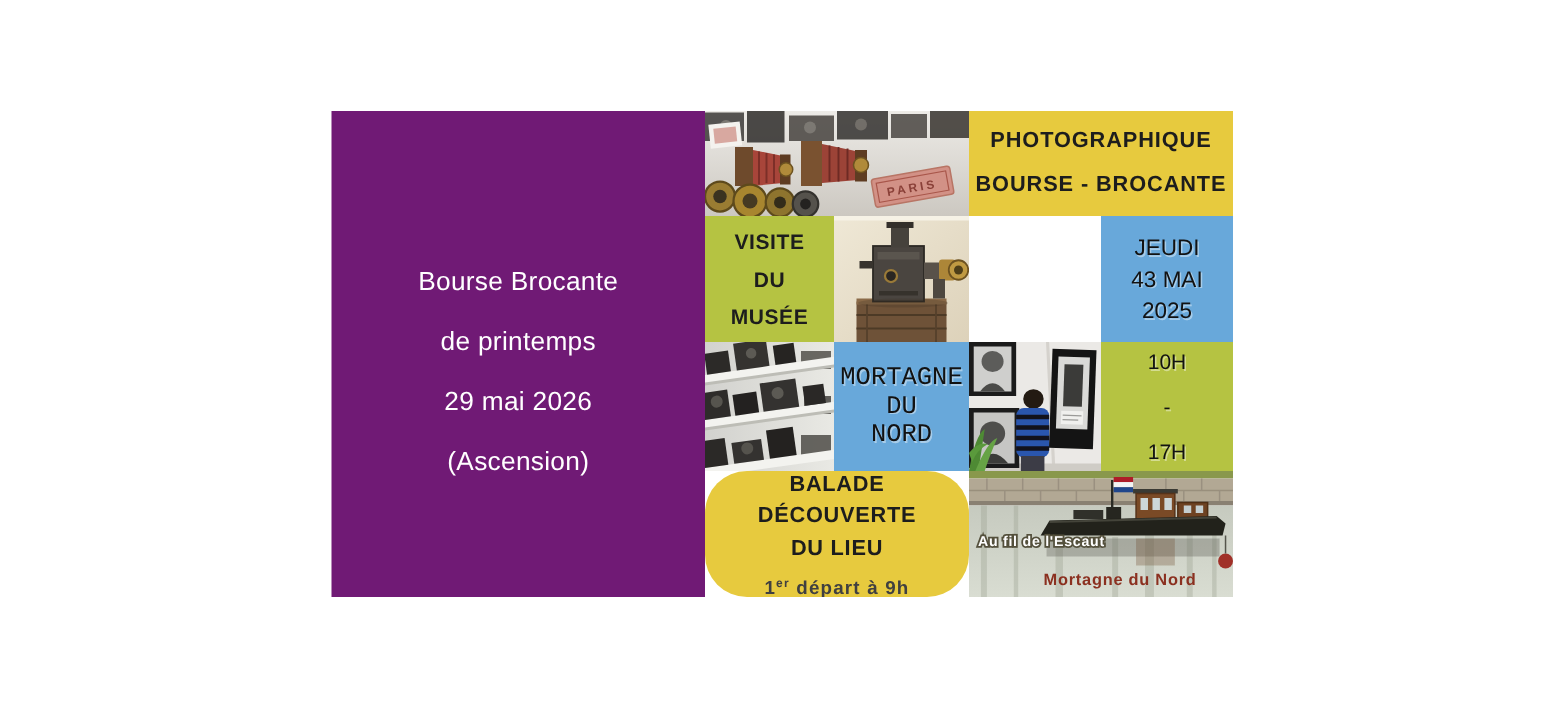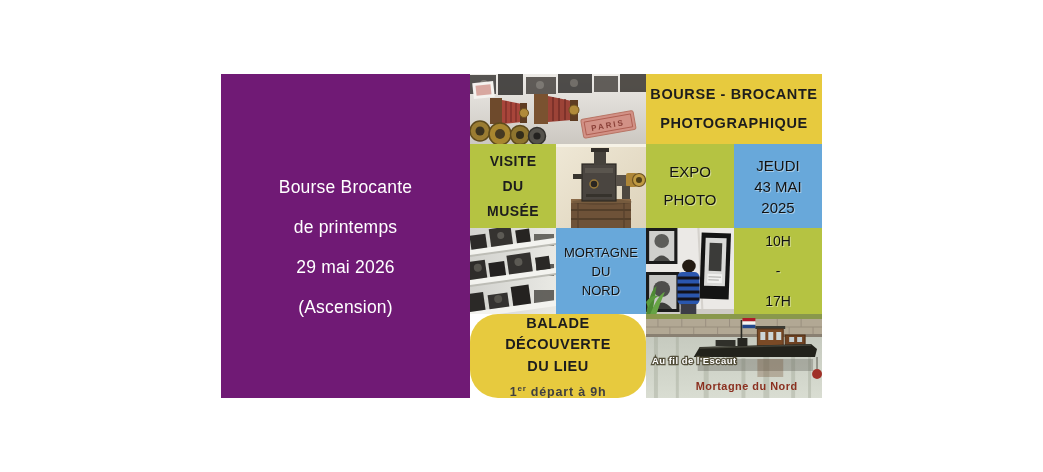--- a/index.html
+++ b/index.html
@@ -23,21 +23,21 @@
   .c-title .tl{font-size:14.5px;line-height:29px;letter-spacing:.6px;}
   .c-visite{grid-column:1;grid-row:2;}
   .c-visite .tl{font-size:14px;line-height:25px;}
   .c-projector{grid-column:2;grid-row:2;}
   .c-expo{grid-column:3;grid-row:2;}
   .c-expo .tl{font-size:15px;line-height:28px;}
   .c-date{grid-column:4;grid-row:2;align-items:center;}
   .c-date .tl{font-size:15px;line-height:21px;}
   .c-shelves{grid-column:1;grid-row:3;}
   .c-location{grid-column:2;grid-row:3;}
-  .c-location .tl{font-size:13px;line-height:19px;}
+  .c-location .tl{font-size:17px;line-height:19px;font-family:Liberation Mono, monospace;}
   .c-gallery{grid-column:3;grid-row:3;}
   .c-hours{grid-column:4;grid-row:3;gap:12px;}
   .c-hours .tl{font-size:14px;line-height:18px;}
   .c-balade{grid-column:1/3;grid-row:4;border-radius:28px;}
   .c-balade .tl{font-size:14.5px;line-height:21.5px;letter-spacing:.5px;}
   .c-balade .sub{margin-top:7px;font-size:12.5px;color:#404040;font-weight:700;letter-spacing:.8px;}
   .c-balade .sub sup{font-size:8px;}
   .c-boat{grid-column:3/5;grid-row:4;}
 </style>
 </head>
@@ -110,22 +110,22 @@
 
         <g transform="rotate(-10 138 51)">
           <rect x="112" y="41" width="53" height="19" rx="2" fill="#d29186" stroke="#b87565" stroke-width="1"></rect>
           <rect x="115" y="44" width="47" height="13" fill="none" stroke="#a8564a" stroke-width="0.8"></rect>
           <text x="138" y="54" text-anchor="middle" font-size="8" font-weight="bold" letter-spacing="2" fill="#8a4038">PARIS</text>
         </g>
       </svg>
     </div>
 
     <div class="cell yellow c-title">
+      <div class="geo tl">PHOTOGRAPHIQUE</div>
       <div class="geo tl">BOURSE - BROCANTE</div>
-      <div class="geo tl">PHOTOGRAPHIQUE</div>
     </div>
 
     <div class="cell green c-visite">
       <div class="geo tl">VISITE</div>
       <div class="geo tl">DU</div>
       <div class="geo tl">MUSÉE</div>
     </div>
 
     <div class="cell photo c-projector">
       <svg viewBox="0 0 90 84" preserveAspectRatio="none">
@@ -155,24 +155,20 @@
 
         <rect x="60" y="31" width="12" height="11" fill="#59524a"></rect>
         <rect x="70" y="29" width="11" height="14" rx="2" fill="#ad8638"></rect>
         <circle cx="83" cy="36" r="6.5" fill="#c09a42" stroke="#6d5220" stroke-width="1.2"></circle>
         <circle cx="83" cy="36" r="3" fill="#4e3e18"></circle>
         <rect x="66" y="42" width="8" height="13" fill="#4e4840"></rect>
         <ellipse cx="46" cy="58" rx="30" ry="3" fill="#3a2f20" opacity="0.25"></ellipse>
       </svg>
     </div>
 
-    <div class="cell green c-expo">
-      <div class="soft tl">EXPO</div>
-      <div class="soft tl">PHOTO</div>
-    </div>
 
     <div class="cell blue c-date">
       <div class="soft tl">JEUDI</div>
       <div class="soft tl">43 MAI</div>
       <div class="soft tl">2025</div>
     </div>
 
     <div class="cell photo c-shelves">
       <svg viewBox="0 0 86 86" preserveAspectRatio="none">
         <defs>

